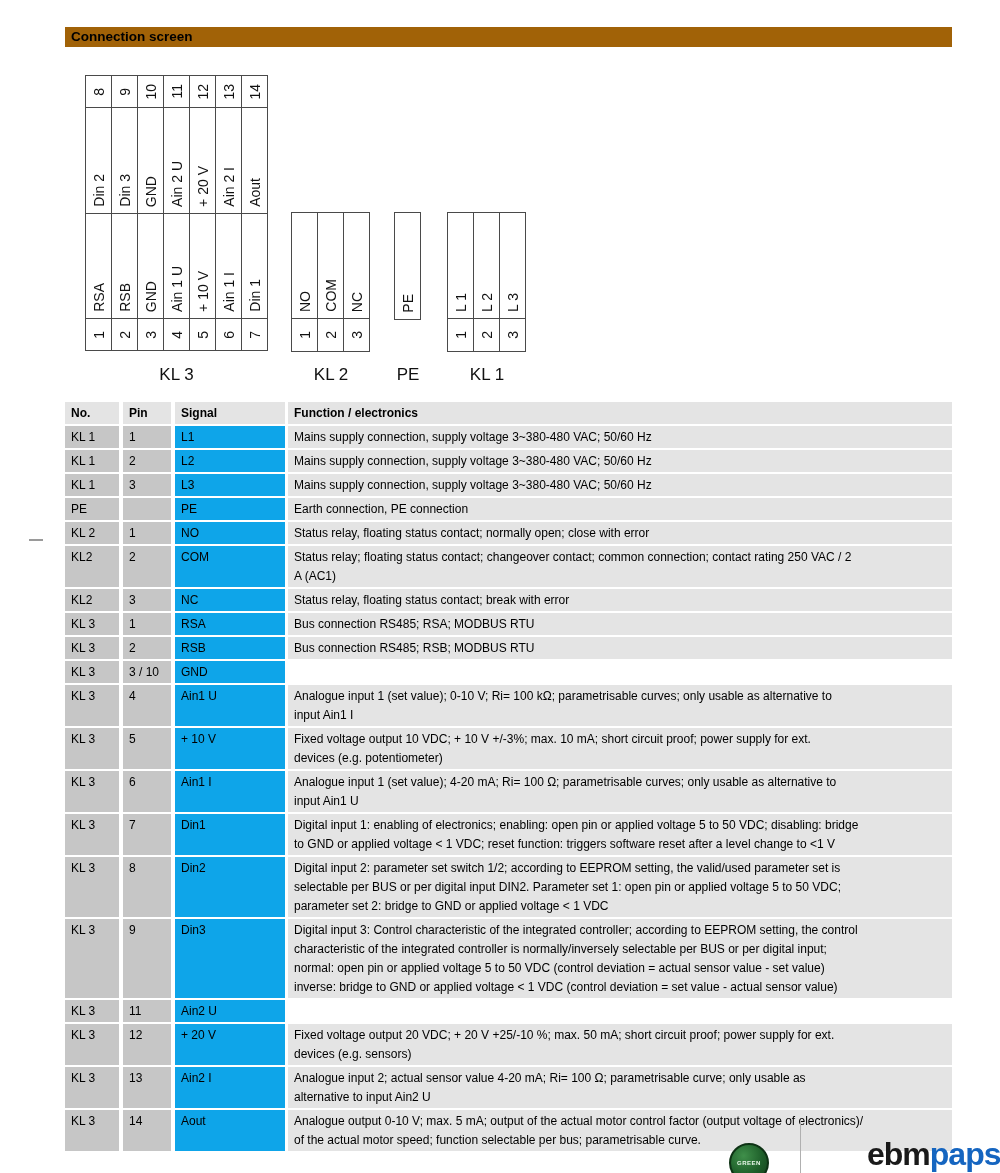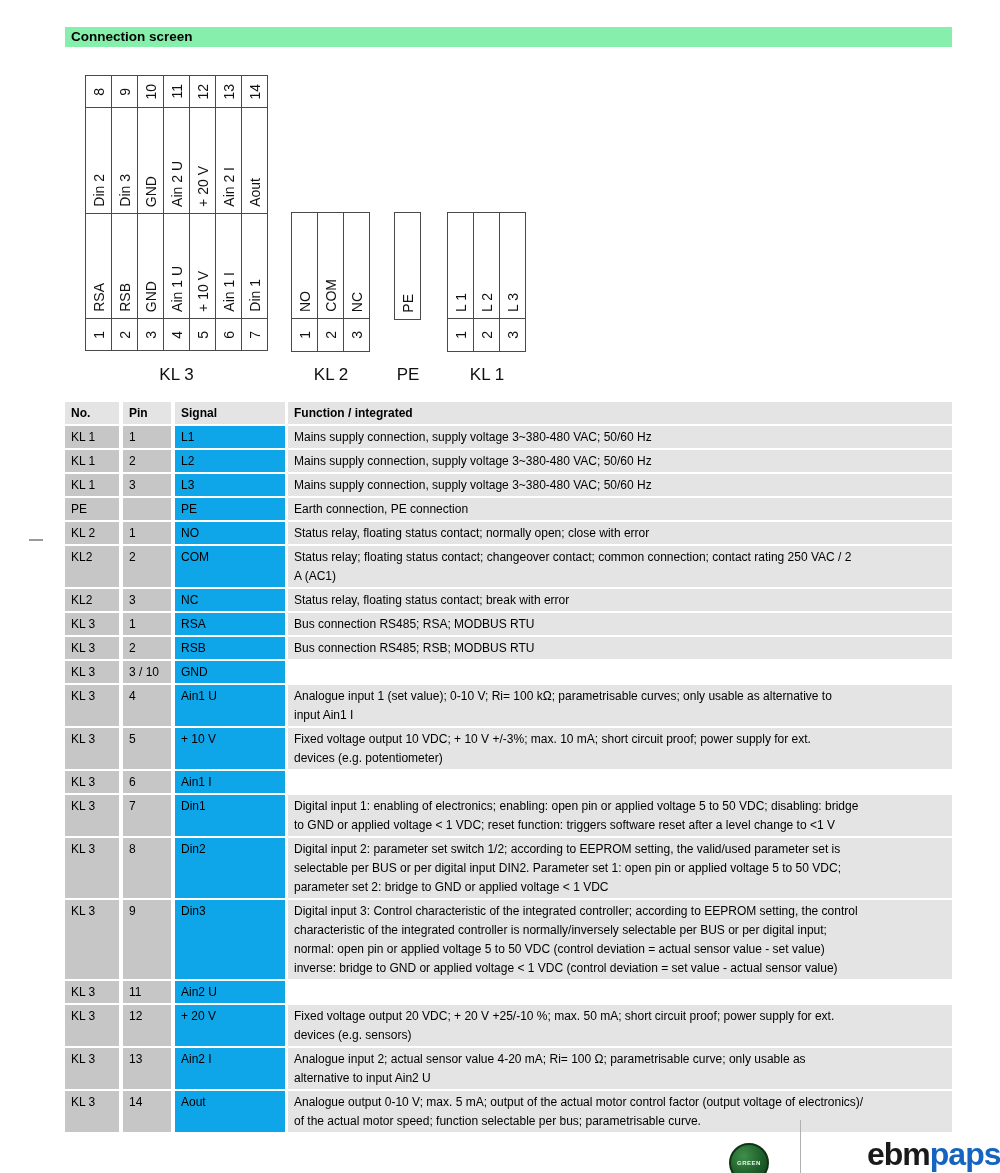--- a/index.html
+++ b/index.html
@@ -4,21 +4,21 @@
 <style>
   html,body { margin:0; padding:0; }
   body {
     width:1000px; height:1173px; position:relative; overflow:hidden;
     background:#ffffff; font-family:"Liberation Sans", sans-serif; color:#111;
   }
 
   
   .title-banner {
     position:absolute; left:65px; top:27px; width:887px; height:20px;
-    background:#86efac; box-sizing:border-box; padding-left:6px;
+    background:#a16207; box-sizing:border-box; padding-left:6px;
     font-size:13.5px; font-weight:bold; line-height:20px; color:#000;
   }
 
   
   .fold-mark { position:absolute; left:29px; top:539px; width:14px; height:2px; background:#9a9a9a; }
 
   
   .diagram { position:absolute; left:85px; top:75px; width:620px; height:322px; }
   .tblock { position:absolute; display:flex; border:1px solid #4a4a4a; background:#fff; }
   .tcol { display:flex; flex-direction:column; }
@@ -242,21 +242,21 @@
     <div class="tlabel" id="lbl-kl2">KL 2</div>
     <div class="tlabel" id="lbl-pe">PE</div>
     <div class="tlabel" id="lbl-kl1">KL 1</div>
   </div>
 
   <div class="conn-table" id="conn-table">
     <div class="trow head">
       <div class="tc c-no">No.</div>
       <div class="tc c-pin">Pin</div>
       <div class="tc c-sig">Signal</div>
-      <div class="tc c-fn">Function / integrated</div>
+      <div class="tc c-fn">Function / electronics</div>
     </div>
   <div class="trow">
       <div class="tc c-no">KL 1</div>
       <div class="tc c-pin">1</div>
       <div class="tc c-sig">L1</div>
       <div class="tc c-fn">Mains supply connection, supply voltage 3~380-480 VAC; 50/60 Hz</div>
     </div>
       <div class="trow">
       <div class="tc c-no">KL 1</div>
       <div class="tc c-pin">2</div>
@@ -322,20 +322,22 @@
       <div class="tc c-no">KL 3</div>
       <div class="tc c-pin">5</div>
       <div class="tc c-sig">+ 10 V</div>
       <div class="tc c-fn">Fixed voltage output 10 VDC; + 10 V +/-3%; max. 10 mA; short circuit proof; power supply for ext.
 devices (e.g. potentiometer)</div>
     </div>
       <div class="trow">
       <div class="tc c-no">KL 3</div>
       <div class="tc c-pin">6</div>
       <div class="tc c-sig">Ain1 I</div>
+      <div class="tc c-fn">Analogue input 1 (set value); 4-20 mA; Ri= 100 Ω; parametrisable curves; only usable as alternative to
+input Ain1 U</div>
     </div>
       <div class="trow">
       <div class="tc c-no">KL 3</div>
       <div class="tc c-pin">7</div>
       <div class="tc c-sig">Din1</div>
       <div class="tc c-fn">Digital input 1: enabling of electronics; enabling: open pin or applied voltage 5 to 50 VDC; disabling: bridge
 to GND or applied voltage &lt; 1 VDC; reset function: triggers software reset after a level change to &lt;1 V</div>
     </div>
       <div class="trow">
       <div class="tc c-no">KL 3</div>

